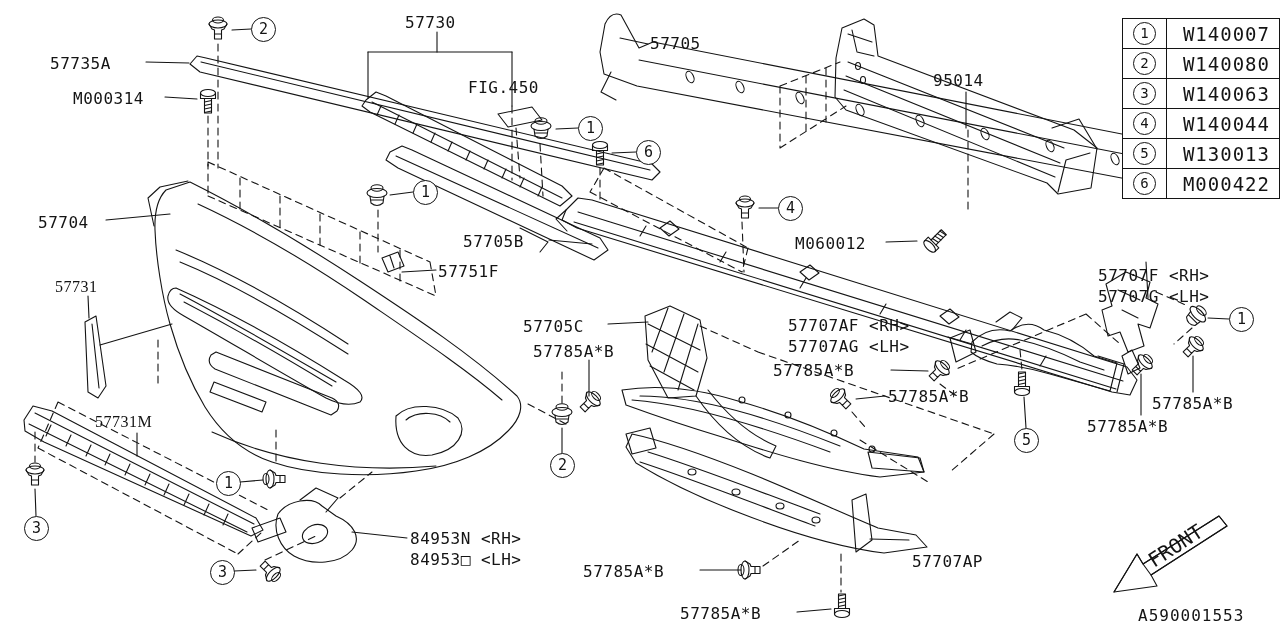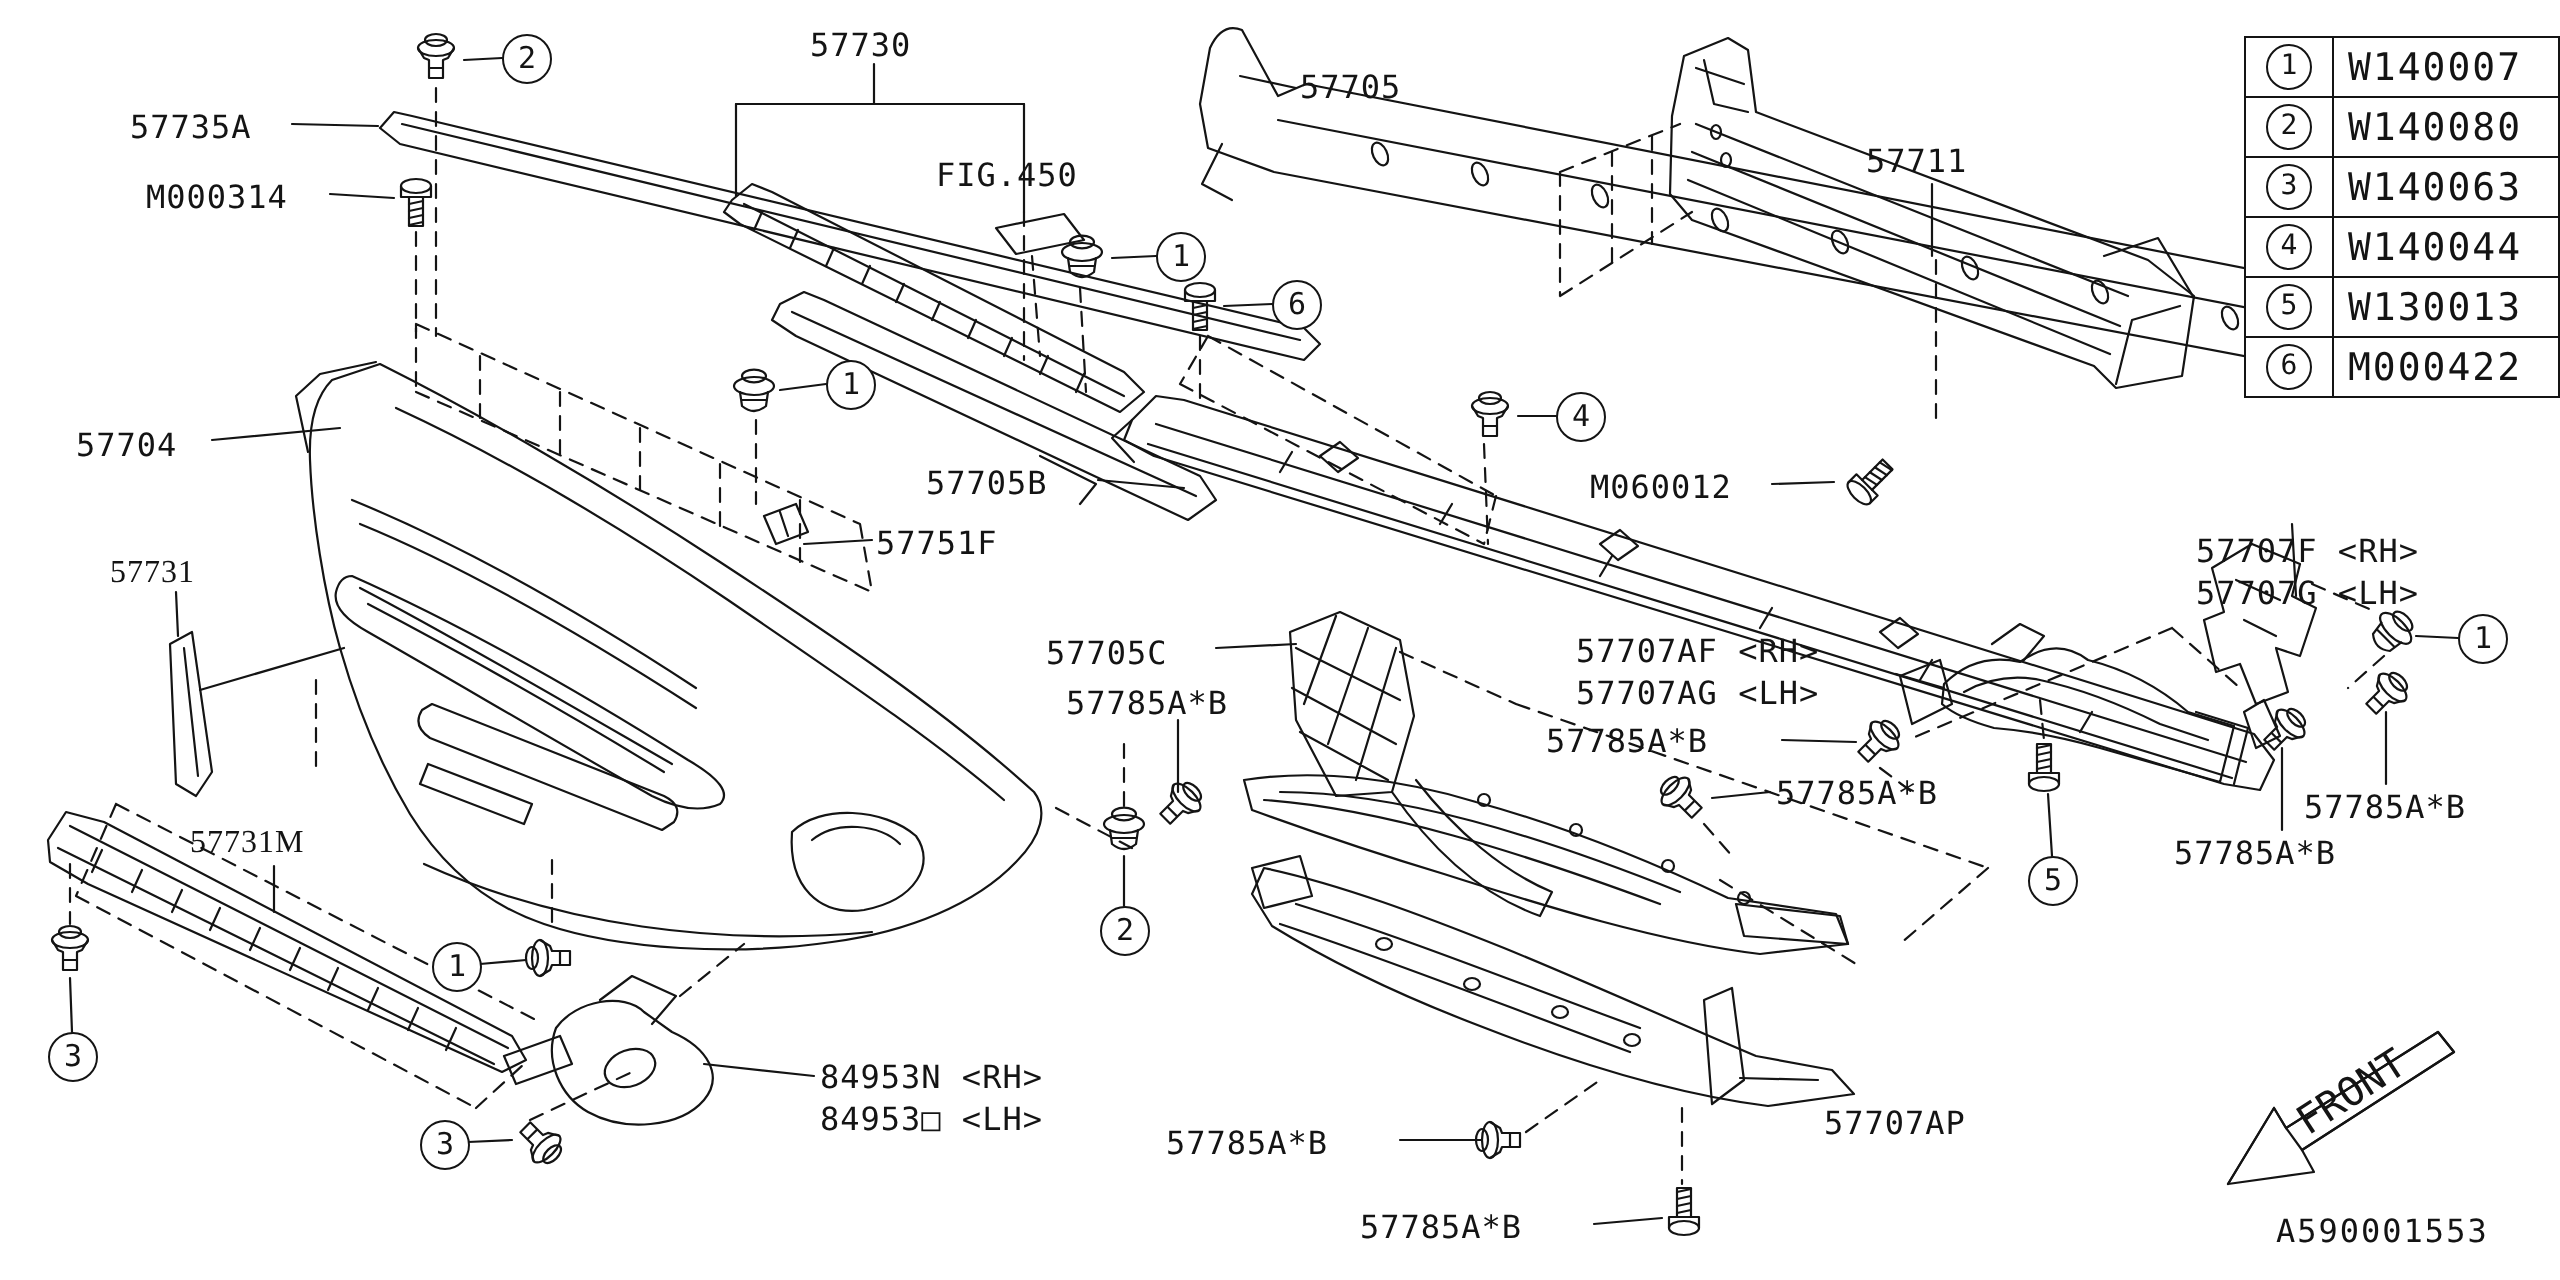--- a/index.html
+++ b/index.html
@@ -6,21 +6,21 @@
   #stage{position:relative;width:1280px;height:640px;background:#ffffff;overflow:hidden;
          font-family:"DejaVu Sans Mono","DejaVu Sans",monospace;color:#141414;}
   svg.art{position:absolute;left:0;top:0;}
   svg.art *{fill:none;stroke:#141414;stroke-width:1.1;stroke-linecap:round;stroke-linejoin:round;}
   svg.art .dash{stroke-dasharray:7 5;}
   svg.art text{fill:#141414;stroke:none;font-family:"DejaVu Sans Mono","DejaVu Sans",monospace;}
   .lbl{position:absolute;font-size:16px;line-height:21px;letter-spacing:.5px;white-space:pre;}
   .callout{position:absolute;width:23px;height:23px;border:1.5px solid #141414;border-radius:50%;
            background:#fff;text-align:center;font-size:15px;line-height:22px;}
   #legend{position:absolute;left:1122px;top:18px;border-collapse:collapse;background:#fff;}
-  #legend td{border:1.7px solid #141414;height:29px;padding:0;}
+  #legend td{border:1.7px solid #141414;height:29px;padding:0;text-align:center;}
   #legend td.c1{width:44px;text-align:center;}
   #legend td.c2{width:106px;font-size:19px;letter-spacing:1px;padding-left:7px;}
   .circ{display:inline-block;width:21px;height:21px;border:1.4px solid #141414;border-radius:50%;
         font-size:14px;line-height:20px;text-align:center;vertical-align:middle;}
   #diagram-id{position:absolute;left:1138px;top:606px;font-size:16px;letter-spacing:1px;}
 </style>
 </head>
 <body>
 
 <div id="stage">
@@ -273,25 +273,25 @@
         </tr>
         <tr>
           <td class="c1"><span class="circ">6</span></td>
           <td class="c2">M000422</td>
         </tr>
       </tbody>
   </table>
 
   <div id="labels-layer">
       <div class="lbl" style="left: 405px; top: 12px;"><div>57730</div></div>
-      <div class="lbl" style="left: 65px; top: 53px;"><div>57735A</div></div>
+      <div class="lbl" style="left: 50px; top: 53px;"><div>57735A</div></div>
       <div class="lbl" style="left: 73px; top: 88px;"><div>M000314</div></div>
       <div class="lbl" style="left: 468px; top: 77px;"><div>FIG.450</div></div>
       <div class="lbl" style="left: 650px; top: 33px;"><div>57705</div></div>
-      <div class="lbl" style="left: 933px; top: 70px;"><div>57711</div></div>
+      <div class="lbl" style="left: 933px; top: 70px;"><div>95014</div></div>
       <div class="lbl" style="left: 38px; top: 212px;"><div>57704</div></div>
       <div class="lbl" style="left: 55px; top: 276px; font-family: Liberation Serif, serif;"><div>57731</div></div>
       <div class="lbl" style="left: 463px; top: 231px;"><div>57705B</div></div>
       <div class="lbl" style="left: 438px; top: 261px;"><div>57751F</div></div>
       <div class="lbl" style="left: 795px; top: 233px;"><div>M060012</div></div>
       <div class="lbl" style="left: 1098px; top: 221px; margin-top: 44px;"><div>57707F &lt;RH&gt;</div><div>57707G &lt;LH&gt;</div></div>
       <div class="lbl" style="left: 523px; top: 316px;"><div>57705C</div></div>
       <div class="lbl" style="left: 533px; top: 341px;"><div>57785A*B</div></div>
       <div class="lbl" style="left: 788px; top: 315px;"><div>57707AF &lt;RH&gt;</div><div>57707AG &lt;LH&gt;</div></div>
       <div class="lbl" style="left: 773px; top: 360px;"><div>57785A*B</div></div>

